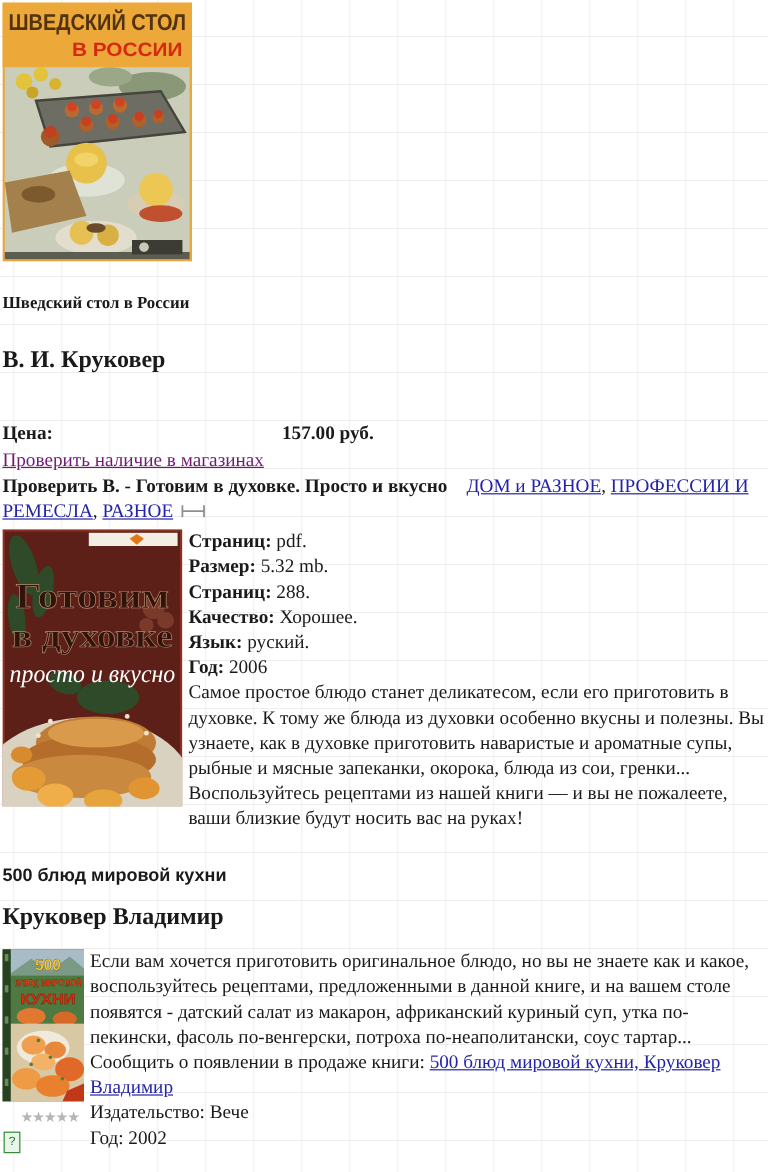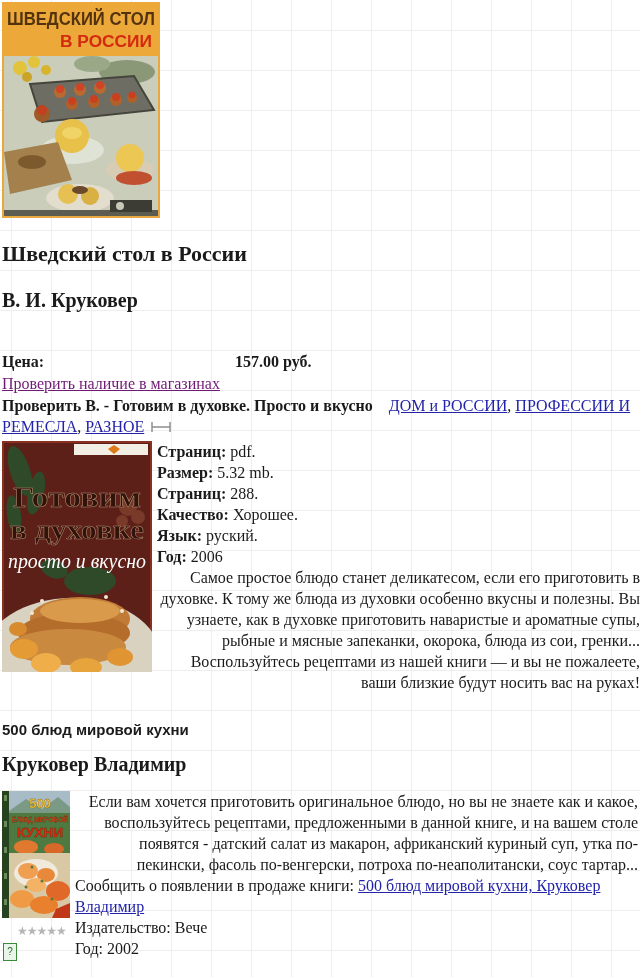--- a/index.html
+++ b/index.html
@@ -10,37 +10,37 @@
       linear-gradient(to right,#f1eded 1px,transparent 1px),
       linear-gradient(to bottom,#f1eded 1px,transparent 1px);
     background-size:40px 40px;
     background-position:11px 30px;
     font-family:"Liberation Serif","DejaVu Serif",serif;
     font-size:16px;color:#1a1a1a;
   }
   .page{padding-left:2px;padding-top:2px;}
   .cover{display:block;}
   .cover1{width:158px;height:216px;}
-  h1.t1{font-size:22px;font-weight:bold;margin:24px 0 0 0;line-height:24px;}
+  h1.t1{font-size:14px;font-weight:bold;margin:24px 0 0 0;line-height:24px;}
   h2.a1{font-size:20px;font-weight:bold;margin:23px 0 0 0;line-height:23px;}
   .price-row{display:flex;margin-top:39px;line-height:21px;}
   .price-row .lbl{width:233px;font-weight:bold;}
   .price-row .val{font-weight:bold;}
   a{cursor:pointer;}
   .check-link{display:inline-block;margin-top:2px;color:#701a75;text-decoration:underline;line-height:20px;}
   .cat-para{margin:1px 0 0 0;line-height:21px;width:630px;}
   .cat-para b{font-weight:bold;}
   .cat-para a{color:#2323aa;text-decoration:underline;}
   .cat-para a.first{margin-left:16px;}
   .broken-ico{display:inline-block;vertical-align:-1px;margin-left:6px;}
   .book2{margin-top:4px;display:flow-root;}
   .cover2{width:150px;height:231px;float:left;}
   .book2-right{margin-left:155px;line-height:21px;}
   .drow .dl{font-weight:bold;}
-  .desc{line-height:21px;text-align:right;}
+  .desc{line-height:21px;}
   h3.t3{font-family:"Liberation Sans","DejaVu Sans",sans-serif;font-size:15px;font-weight:bold;margin:24px 0 0 0;line-height:25px;}
   h4.a3{font-size:20px;font-weight:bold;margin:10px 0 0 0;line-height:24px;}
   .book3{margin-top:15px;display:flow-root;}
   .book3-left{float:left;width:72px;}
   .cover3{width:68px;height:127px;}
   .stars{margin:7px 0 0 15px;color:#b5b5b5;font-size:12px;letter-spacing:-1px;line-height:12px;font-family:"DejaVu Sans",sans-serif;}
   .imgph{margin:6px 0 0 1px;width:12px;height:16px;border:1px solid #3a8a3a;background:#eaf5ea;
          color:#2a6a2a;font-size:10px;line-height:16px;text-align:center;font-family:"Liberation Sans",sans-serif;}
   .book3-right{margin-left:73px;line-height:21px;width:563px;}
   .book3-right .notavail{font-weight:bold;}
@@ -106,21 +106,21 @@
   <h2 class="a1">В. И. Круковер</h2>
 
   <div class="price-row">
     <span class="lbl">Цена:</span>
     <span class="val">157.00 руб.</span>
   </div>
 
   <a class="check-link">Проверить наличие в магазинах</a>
 
   <p class="cat-para">
-    <b>Проверить В. - Готовим в духовке. Просто и вкусно</b><a class="first">ДОМ и РОССИИ</a><span>, </span><a>ПРОФЕССИИ И РЕМЕСЛА</a><span>, </span><a>РАЗНОЕ</a><svg class="broken-ico" width="22" height="12" viewBox="0 0 22 12">
+    <b>Проверить В. - Готовим в духовке. Просто и вкусно</b><a class="first">ДОМ и РАЗНОЕ</a><span>, </span><a>ПРОФЕССИИ И РЕМЕСЛА</a><span>, </span><a>РАЗНОЕ</a><svg class="broken-ico" width="22" height="12" viewBox="0 0 22 12">
       <path d="M2 1 V11 M20 1 V11 M2 6 H20" stroke="#8f8f8f" stroke-width="1.5" fill="none"></path>
     </svg>
   </p>
 
   <div class="book2">
     <svg class="cover cover2" viewBox="0 0 150 231">
       <rect x="1" y="1" width="148" height="229" fill="#5c2018" stroke="#8a3020" stroke-width="2"></rect>
       <rect x="72" y="3" width="74" height="11" fill="#f3eee4"></rect>
       <polygon points="112,4 118,8 112,13 106,8" fill="#e07818"></polygon>
       <g fill="#2e4a28">

